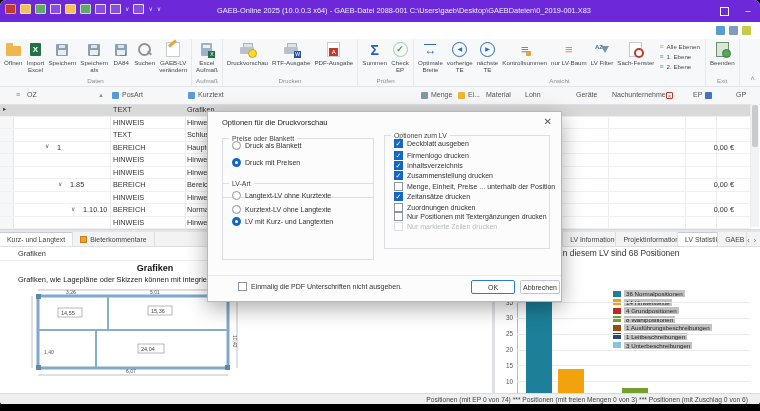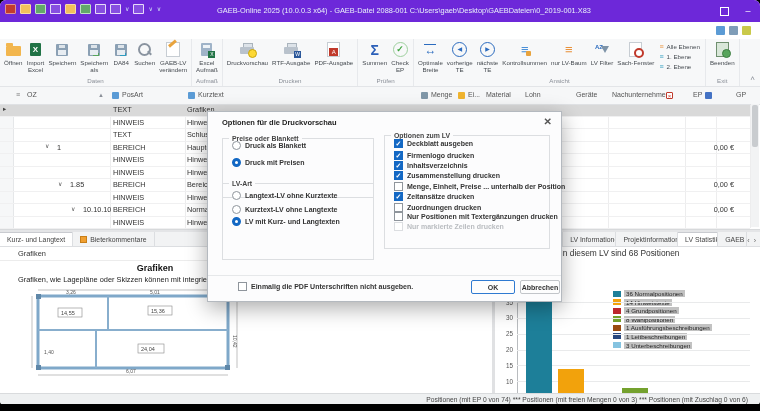--- a/index.html
+++ b/index.html
@@ -127,21 +127,21 @@
   .bar{position:absolute;width:26px;}
   .legend{position:absolute;left:118px;top:30px;display:flex;flex-direction:column;gap:1.6px;}
   .litem{display:flex;align-items:center;gap:3px;}
   .lsw{width:8px;height:6px;}
   .ltx{font-size:6.2px;color:#222;background:#c2c2c2;padding:0 2px;line-height:7px;white-space:nowrap;}
 
   
   .statusbar{position:absolute;left:0;top:393px;width:760px;height:11px;background:#eef0f1;border-top:1px solid #d9dbdd;font-size:6.7px;color:#444;line-height:11px;text-align:right;box-sizing:border-box;padding-right:12px;}
 
   
-  .dialog{position:absolute;left:207px;top:111px;width:353px;height:189px;background:#fcfcfd;border:1px solid #b4b9bf;box-shadow:0 6px 20px rgba(0,0,0,.33);z-index:50;font-size:7px;color:#333;font-weight:bold;}
+  .dialog{position:absolute;left:207px;top:111px;width:353px;height:189px;background:#fcfcfd;border:1px solid #b4b9bf;box-shadow:0 6px 20px rgba(0,0,0,.33);z-index:50;font-size:7px;color:#333;}
   .dlg-title{position:absolute;left:14px;top:6px;font-size:7.5px;color:#222;}
   .dlg-close{position:absolute;right:9px;top:4px;font-size:10px;color:#555;}
   .gbox{position:absolute;border:1px solid #dcdee1;}
   .gbox-label{position:absolute;font-size:6.9px;color:#444;background:#fcfcfd;padding:0 3px;white-space:nowrap;}
   .opt{position:absolute;display:flex;align-items:center;gap:4px;white-space:nowrap;}
   .opt.dis{color:#b9bcc0;}
   .radio{width:9px;height:9px;border-radius:50%;border:1px solid #8f959c;background:#fff;box-sizing:border-box;flex:0 0 auto;}
   .radio.on{border:3px solid #1368c4;}
   .cb{width:9px;height:9px;border:1px solid #8f959c;background:#fff;box-sizing:border-box;font-size:7px;line-height:8px;text-align:center;color:#fff;flex:0 0 auto;}
   .cb.on{background:#1368c4;border-color:#1368c4;}
@@ -425,21 +425,21 @@
             <span class="gcell" style="left: 113px;">BEREICH</span>
             <span class="gcell" style="left: 187px;">Bereich 1.10 m</span>
             <span class="gcell" style="right: 16px; text-align: right;">0,00 €</span>
           </div>
           <div class="grow" style="top: 104.5px;">
             <span class="gcell" style="left: 113px;">HINWEIS</span>
             <span class="gcell" style="left: 187px;">Hinweise zum</span>
           </div>
           <div class="grow" style="top: 117px;">
             <span class="caret" style="left: 71px;">∨</span>
-            <span class="gcell" style="left: 83px;">10.10.10</span>
+            <span class="gcell" style="left: 83px;">1.10.10</span>
             <span class="gcell" style="left: 113px;">BEREICH</span>
             <span class="gcell" style="left: 187px;">Normalposition</span>
             <span class="gcell" style="right: 16px; text-align: right;">0,00 €</span>
           </div>
           <div class="grow" style="top: 129.5px;">
             <span class="gcell" style="left: 113px;">HINWEIS</span>
             <span class="gcell" style="left: 187px;">Hinweistext</span>
           </div>
         </div>
     <div class="ghead">

